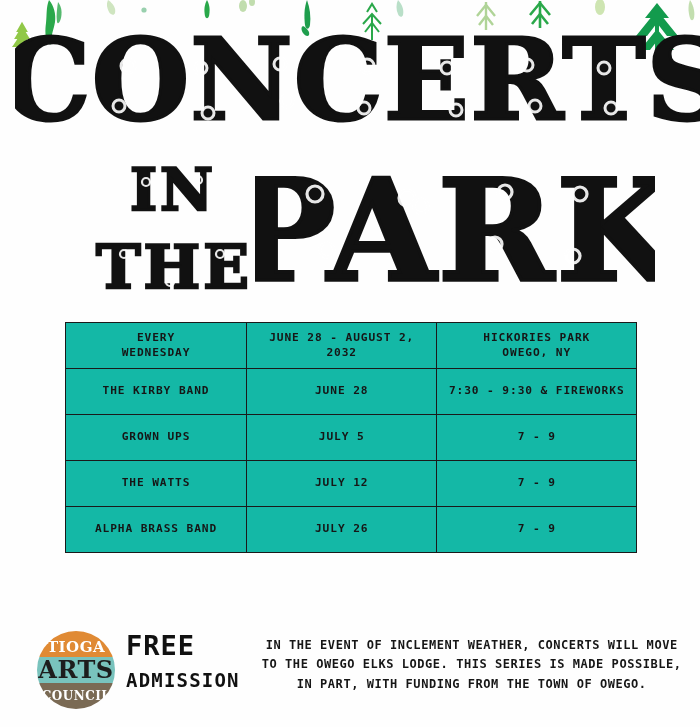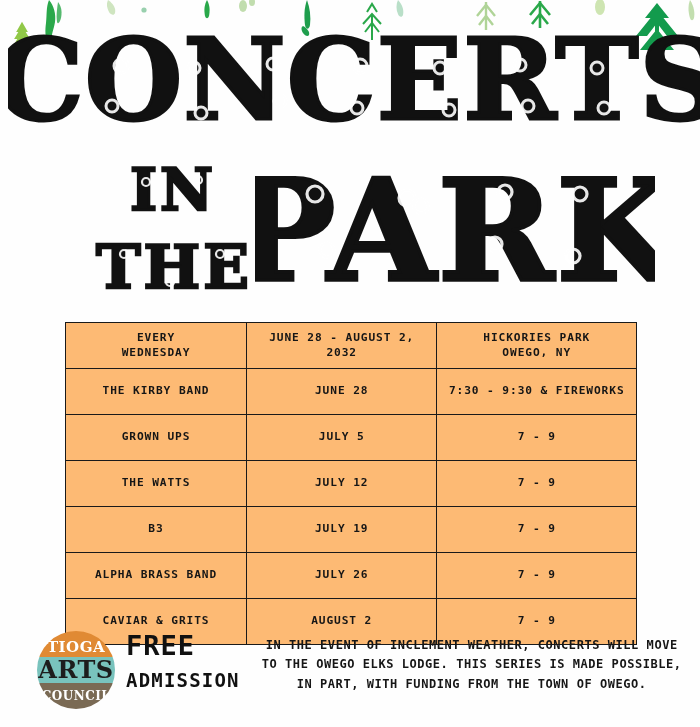--- a/index.html
+++ b/index.html
@@ -22,21 +22,21 @@
     position:absolute;left:0;top:0;width:700px;height:312px;z-index:2;
   }
   .logo-svg{display:block;}
 
   
   .schedule{
     position:absolute;left:65px;top:322px;
     width:572px;
     border-collapse:collapse;
     z-index:3;
-    background:#fdba74;
+    background:#14b8a6;
   }
   .schedule td{
     border:1.6px solid #1a1a1a;
     height:41px;
     text-align:center;
     vertical-align:middle;
     font-family:"DejaVu Sans Mono","Liberation Mono",monospace;
     font-size:11.2px;
     font-weight:bold;
     letter-spacing:0.9px;
@@ -149,21 +149,21 @@
     </g>
 
     <g fill="#a8d08d" opacity="0.7">
       <path d="M690 0 c4 6 5 13 4 18 c-1 3 -3 3 -4 0 c-2 -6 -2 -13 0 -18 z"></path>
     </g>
   </svg>
 </div>
 
 <div class="title-block">
 
-  <div style="position:absolute;left:8px;top:18px;width:568px;">
+  <div style="position:absolute;left:15px;top:18px;width:568px;">
     <svg width="700" height="130" viewBox="0 0 700 130" xmlns="http://www.w3.org/2000/svg">
       <defs>
         <pattern id="bark" width="7" height="7" patternUnits="userSpaceOnUse">
           <rect width="7" height="7" fill="#111"></rect>
           <path d="M0 1 H7 M0 4 H7" stroke="#fff" stroke-width="0.8" opacity="0.5"></path>
         </pattern>
       </defs>
       <text x="350" y="101" text-anchor="middle" font-family="DejaVu Serif, Liberation Serif, serif" font-size="112" font-weight="bold" letter-spacing="1" fill="#111" stroke="#111" stroke-width="3">CONCERTS</text>
 
       <g fill="none" stroke="#fff" stroke-width="3" opacity="0.9">
@@ -246,32 +246,22 @@
       <td class="col-a">GROWN UPS</td>
       <td class="col-b">JULY 5</td>
       <td class="col-c">7 - 9</td>
     </tr>
     <tr>
       <td class="col-a">THE WATTS</td>
       <td class="col-b">JULY 12</td>
       <td class="col-c">7 - 9</td>
     </tr>
     <tr>
-      <td class="col-a">B3</td>
-      <td class="col-b">JULY 19</td>
-      <td class="col-c">7 - 9</td>
-    </tr>
-    <tr>
       <td class="col-a">ALPHA BRASS BAND</td>
       <td class="col-b">JULY 26</td>
-      <td class="col-c">7 - 9</td>
-    </tr>
-    <tr>
-      <td class="col-a">CAVIAR &amp; GRITS</td>
-      <td class="col-b">AUGUST 2</td>
       <td class="col-c">7 - 9</td>
     </tr>
   </tbody>
 </table>
 
 <div class="footer">
 
   <div class="logo-wrap">
     <svg class="logo-svg" width="80" height="80" viewBox="0 0 80 80" xmlns="http://www.w3.org/2000/svg">
       <defs>

